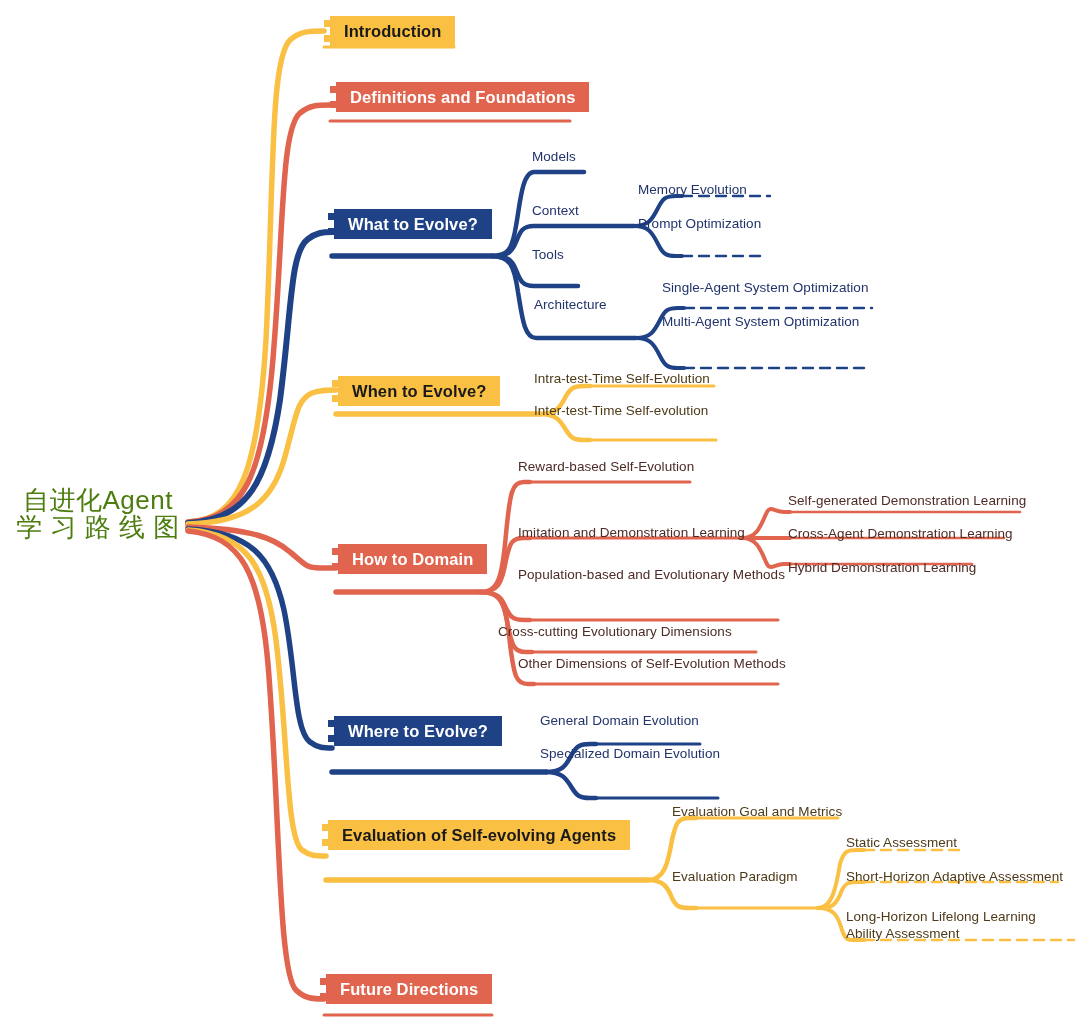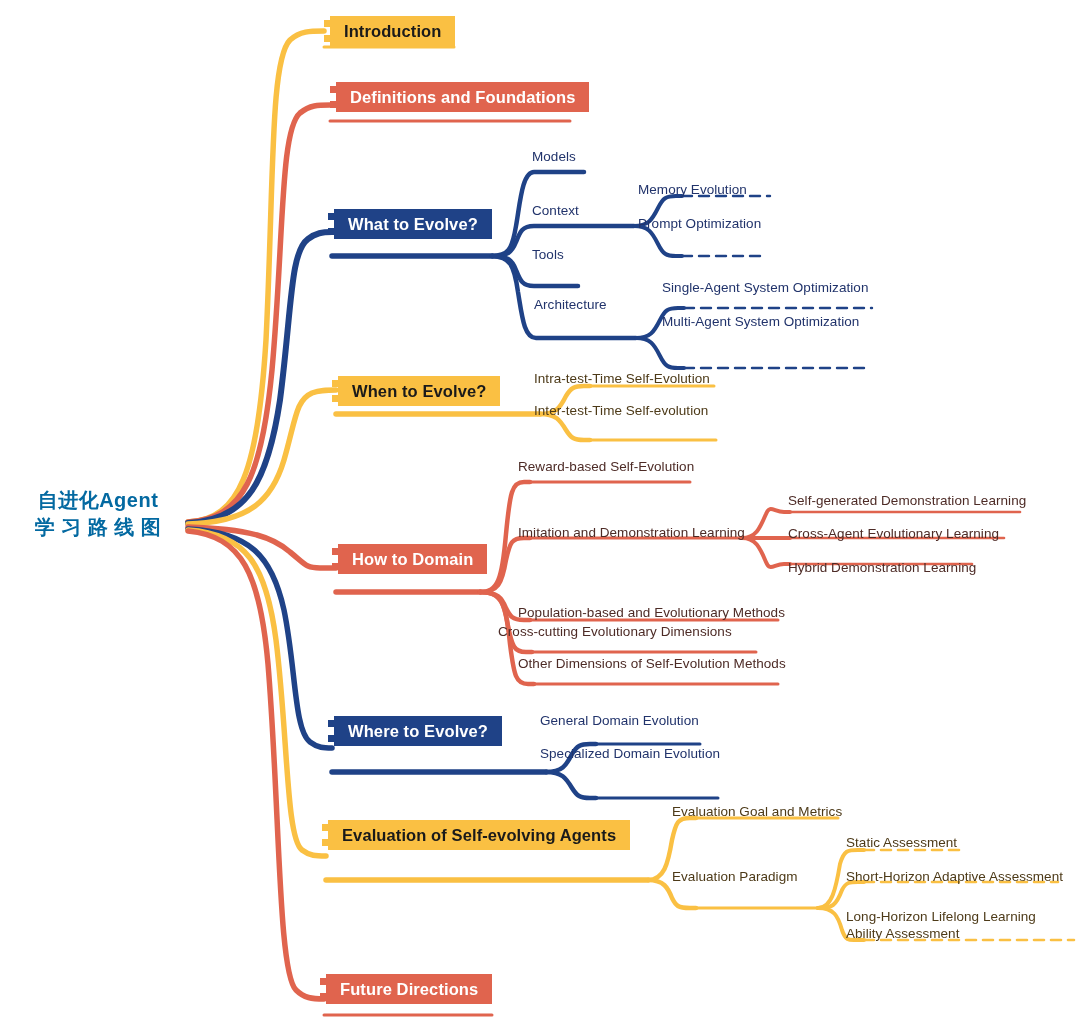--- a/index.html
+++ b/index.html
@@ -20,23 +20,23 @@
     position: absolute; left: 0; top: 0;
     width: 1080px; height: 1021px;
     pointer-events: none;
   }
   
   .root-node {
     position: absolute;
     left: 8px; top: 487px;
     width: 180px;
     text-align: center;
-    color: #0369a1;
-    font-weight: bold;
-    font-size: 20px;
+    color: #4d7c0f;
+    font-weight: normal;
+    font-size: 26px;
     line-height: 27px;
     letter-spacing: 0.5px;
   }
   .root-line { white-space: nowrap; }
   
   .l1 {
     position: absolute;
     display: flex; align-items: center;
     height: 30px;
     padding: 0 14px;
@@ -220,26 +220,26 @@
   <div class="leaf blue" style="left:638px; top:181px;">Memory Evolution</div>
   <div class="leaf blue" style="left:638px; top:215px;">Prompt Optimization</div>
   <div class="leaf blue" style="left:662px; top:279px;">Single-Agent System Optimization</div>
   <div class="leaf blue" style="left:662px; top:313px;">Multi-Agent System Optimization</div>
 
   <div class="leaf yellow" style="left:534px; top:370px;">Intra-test-Time Self-Evolution</div>
   <div class="leaf yellow" style="left:534px; top:402px;">Inter-test-Time Self-evolution</div>
 
   <div class="leaf red" style="left:518px; top:458px;">Reward-based Self-Evolution</div>
   <div class="leaf red" style="left:518px; top:524px;">Imitation and Demonstration Learning</div>
-  <div class="leaf red" style="left:518px; top:604px;">Population-based and Evolutionary Methods</div>
+  <div class="leaf red" style="left:518px; top:566px;">Population-based and Evolutionary Methods</div>
   <div class="leaf red" style="left:498px; top:623px;">Cross-cutting Evolutionary Dimensions</div>
   <div class="leaf red" style="left:518px; top:655px;">Other Dimensions of Self-Evolution Methods</div>
 
   <div class="leaf red" style="left:788px; top:492px;">Self-generated Demonstration Learning</div>
-  <div class="leaf red" style="left:788px; top:525px;">Cross-Agent Evolutionary Learning</div>
+  <div class="leaf red" style="left:788px; top:525px;">Cross-Agent Demonstration Learning</div>
   <div class="leaf red" style="left:788px; top:559px;">Hybrid Demonstration Learning</div>
 
   <div class="leaf blue" style="left:540px; top:712px;">General Domain Evolution</div>
   <div class="leaf blue" style="left:540px; top:745px;">Specialized Domain Evolution</div>
 
   <div class="leaf yellow" style="left:672px; top:803px;">Evaluation Goal and Metrics</div>
   <div class="leaf yellow" style="left:672px; top:868px;">Evaluation Paradigm</div>
 
   <div class="leaf yellow" style="left:846px; top:834px;">Static Assessment</div>
   <div class="leaf yellow" style="left:846px; top:868px;">Short-Horizon Adaptive Assessment</div>

